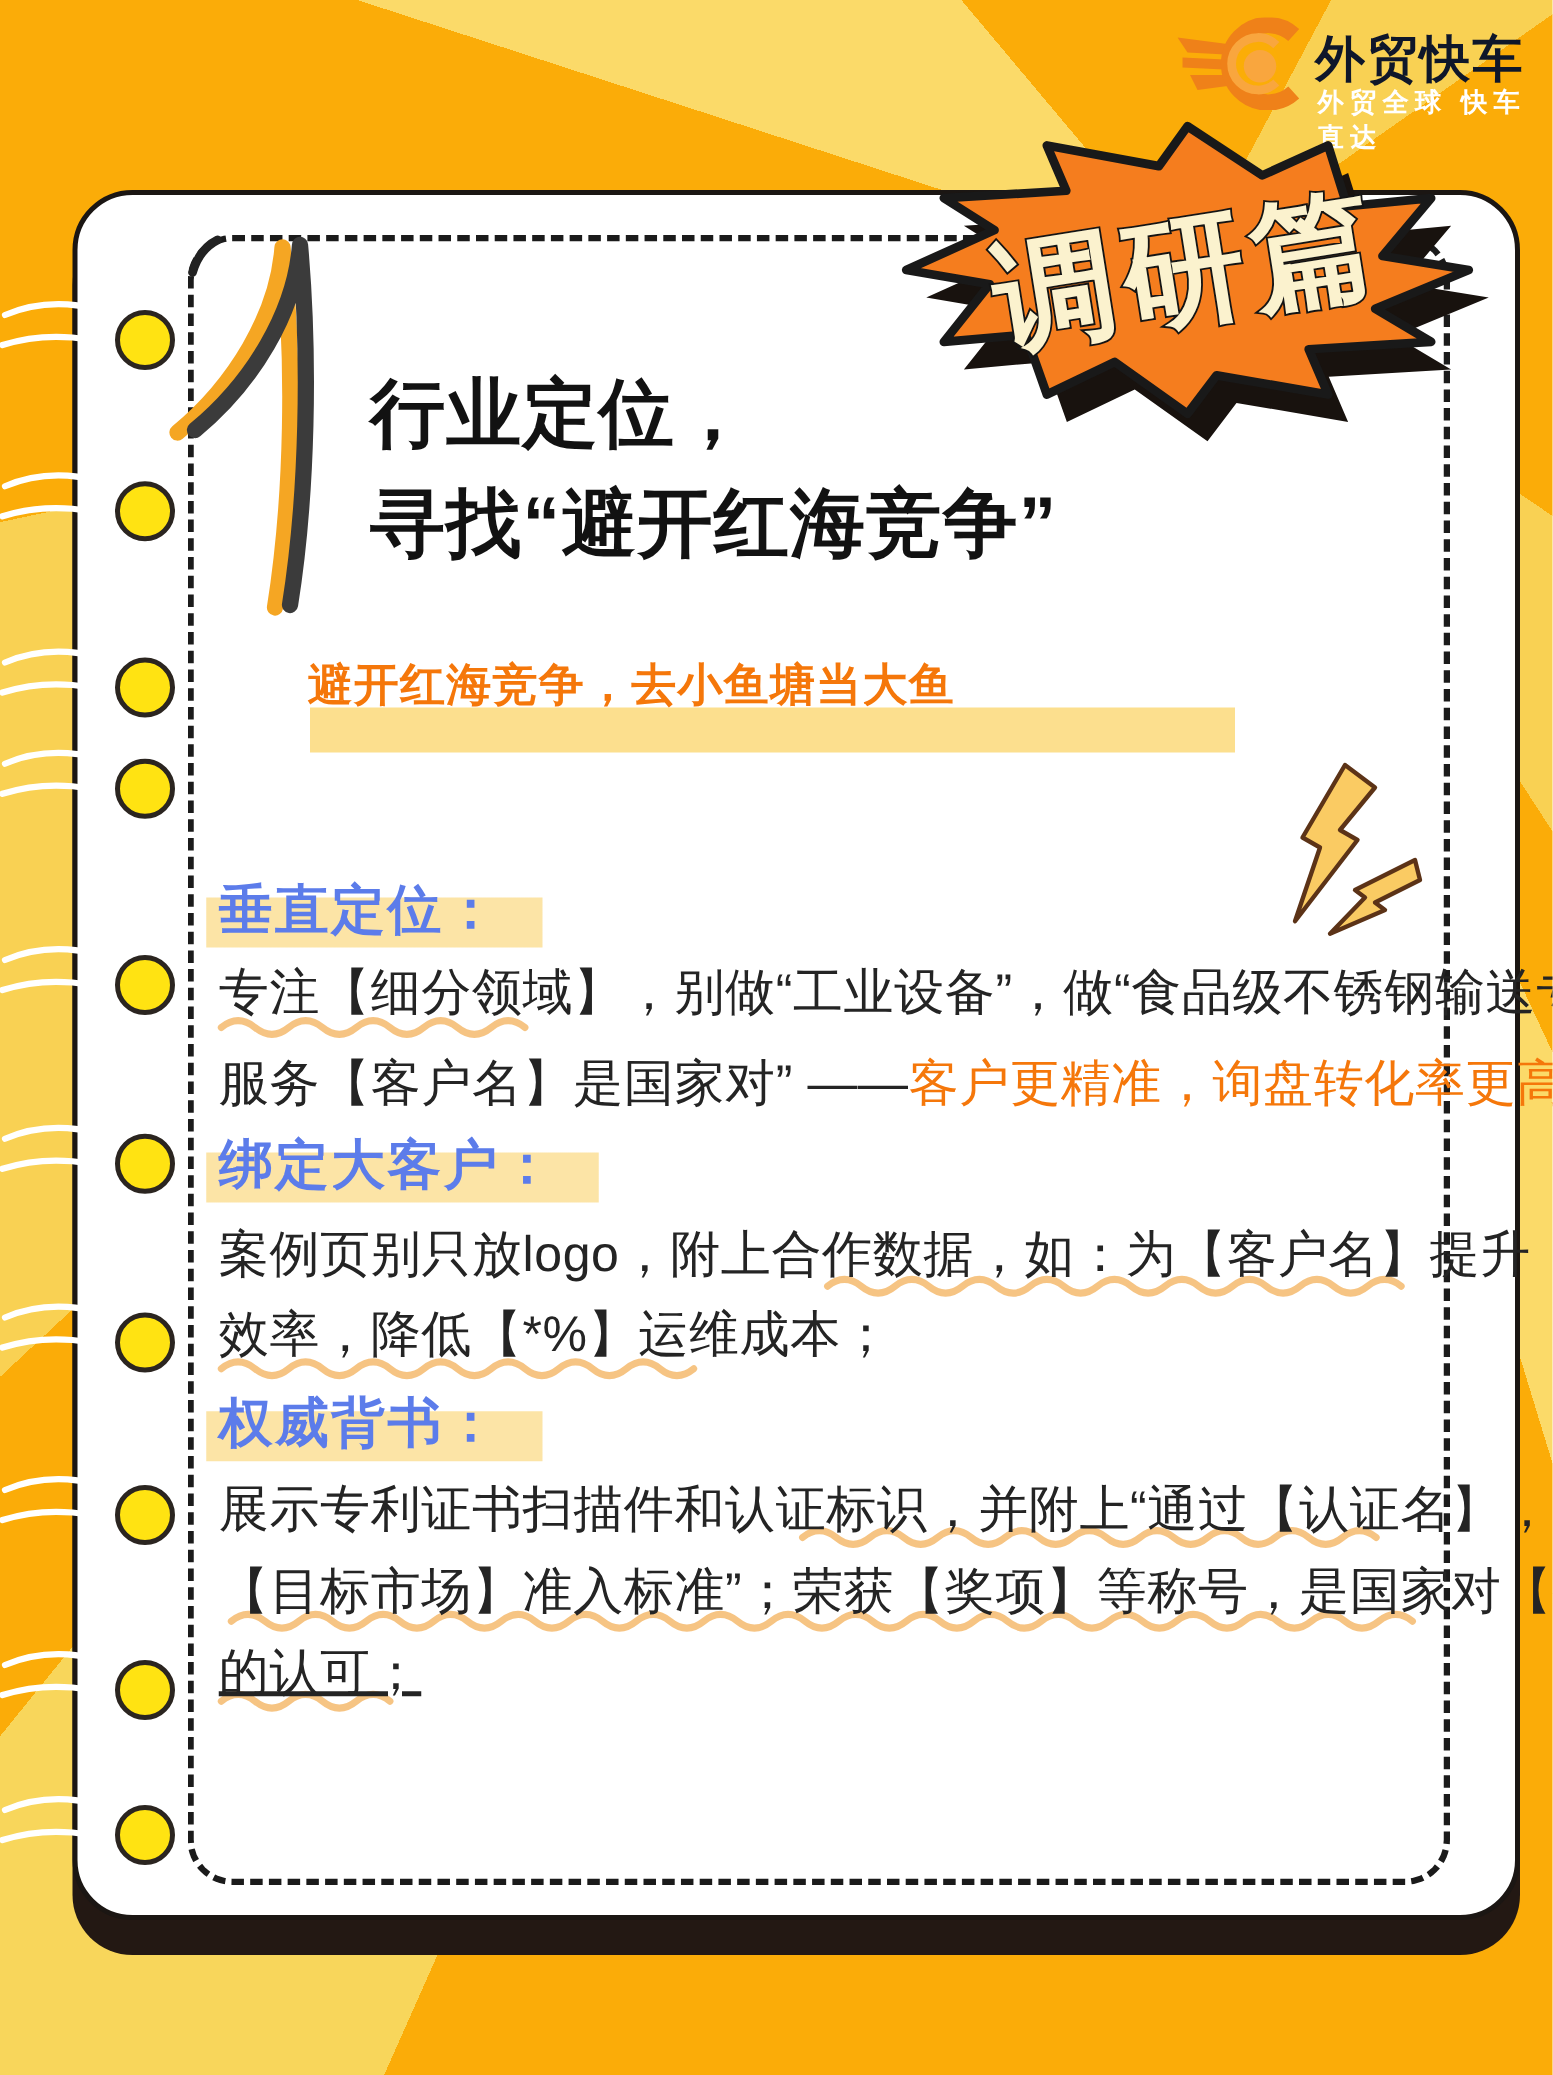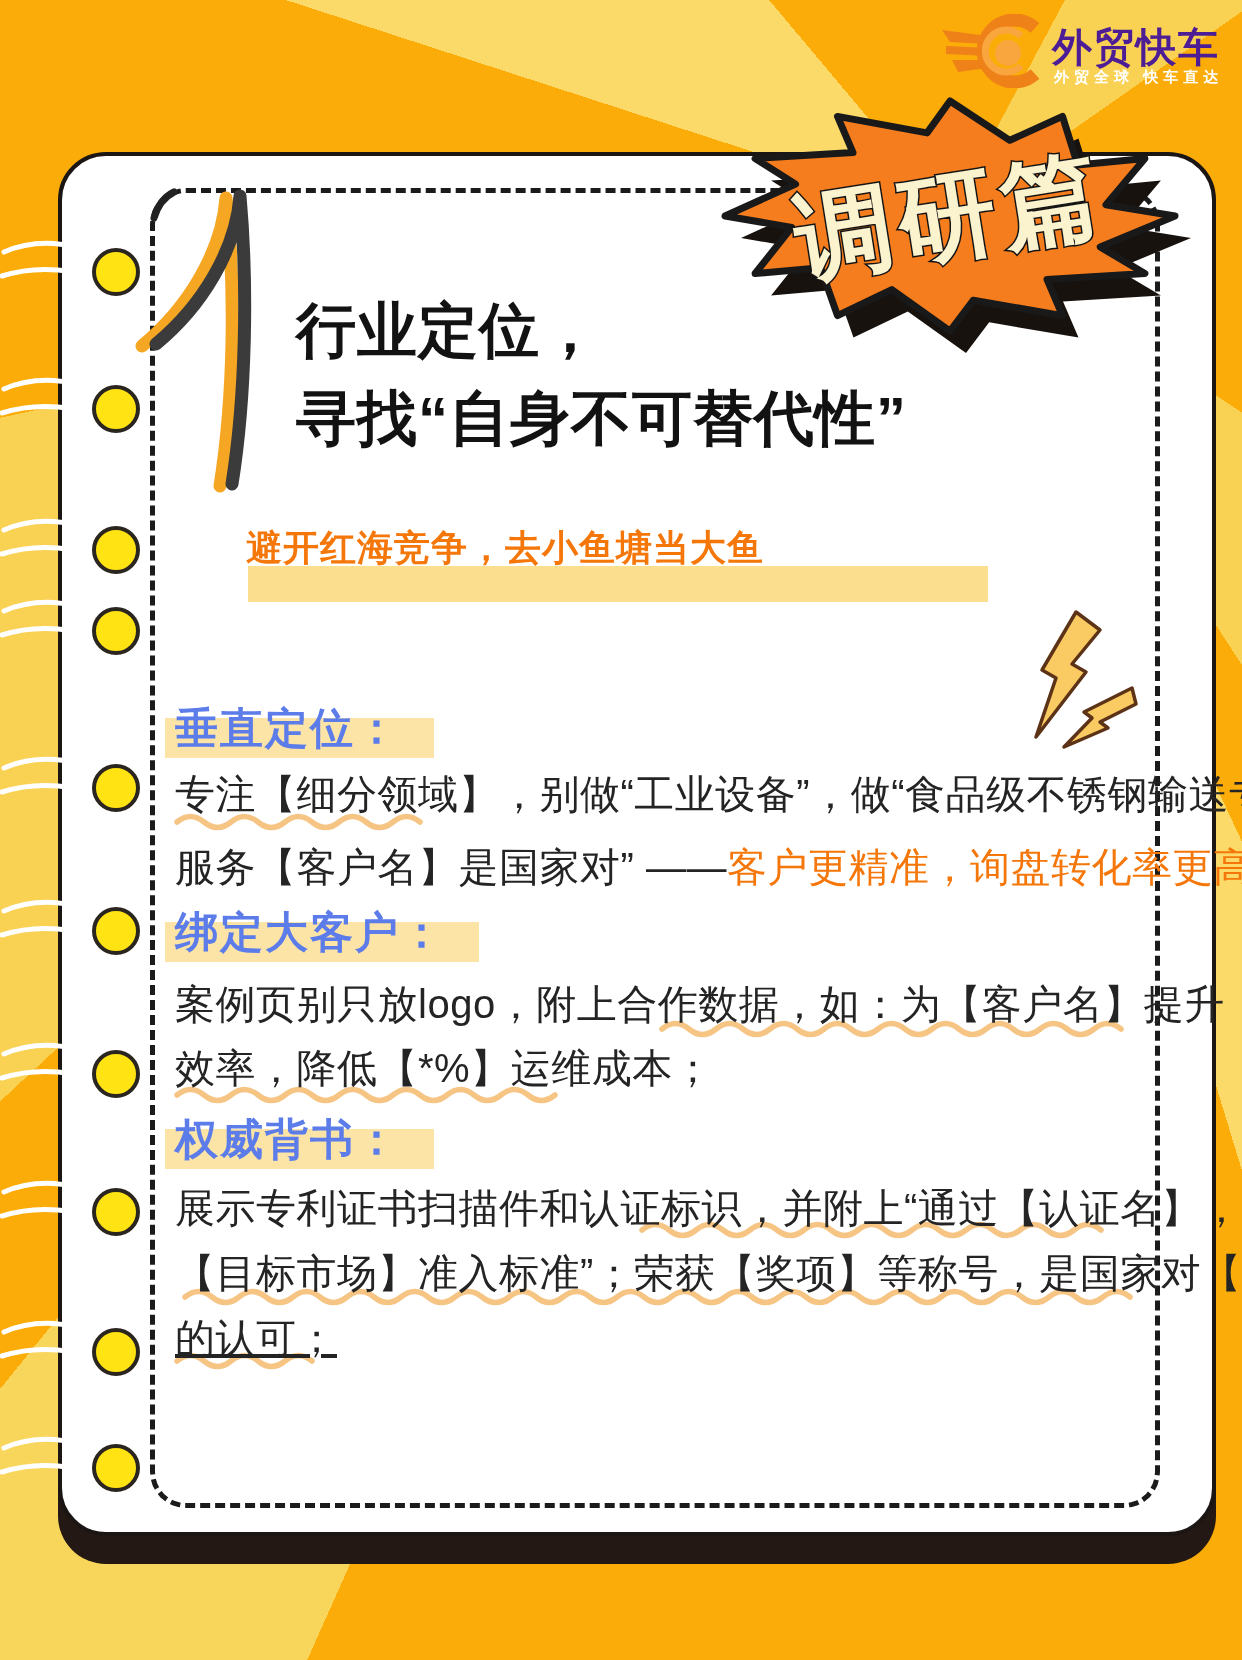--- a/index.html
+++ b/index.html
@@ -30,22 +30,22 @@
   }
 
   
   .dot{
     width:40px;height:40px;border-radius:50%;
     background:#FFE312;border:4px solid #2b2520;z-index:4;left:92px;
   }
   #binding-arcs{left:0;top:150px;z-index:3;pointer-events:none;}
 
   
-  .logo-name{left:1052px;top:20px;color:#4c1d95;font-size:40px;font-weight:900;letter-spacing:2px;z-index:2;}
-  .logo-tagline{left:1054px;top:68px;color:#ffffff;font-size:15px;font-weight:700;letter-spacing:5px;z-index:2;}
+  .logo-name{left:1052px;top:20px;color:#0f172a;font-size:40px;font-weight:900;letter-spacing:2px;z-index:2;}
+  .logo-tagline{left:1054px;top:68px;color:#ffffff;font-size:21px;font-weight:700;letter-spacing:5px;z-index:2;}
   #logo-icon{left:942px;top:14px;z-index:2;}
 
   
   #badge-svg{left:710px;top:88px;z-index:7;overflow:visible;}
 
   
   #number-svg{left:126px;top:166px;z-index:5;overflow:visible;}
   .sr{position:absolute;width:1px;height:1px;overflow:hidden;clip-path:inset(50%);}
 
   
@@ -151,21 +151,21 @@
 </svg>
 
 <svg id="number-svg" class="abs" width="170" height="335" viewBox="0 0 170 335">
   <path d="M16,180 C62,142 96,86 100,32 M100,32 C110,122 108,232 94,320" fill="none" stroke="#F5A623" stroke-width="13" stroke-linecap="round"></path>
   <path d="M30,178 C76,140 110,84 114,30 M114,30 C122,120 120,230 106,318" fill="none" stroke="#3B3B3B" stroke-width="13" stroke-linecap="round"></path>
   <path d="M28,52 C32,38 40,30 48,26" fill="none" stroke="#222222" stroke-width="7" stroke-linecap="round"></path>
 </svg>
 <span class="sr">1</span>
 
 <div class="abs title-line title-1">行业定位，</div>
-<div class="abs title-line title-2">寻找“自身不可替代性”</div>
+<div class="abs title-line title-2">寻找“避开红海竞争”</div>
 
 <div class="abs subtitle-bar"></div>
 <div class="abs subtitle">避开红海竞争，去小鱼塘当大鱼</div>
 
 <svg id="lightning-svg" class="abs" width="112" height="140" viewBox="0 0 112 140">
   <polygon points="44,2 68,20 40,54 54,62 4,127 24,68 10,60" fill="#FACB63" stroke="#5C3317" stroke-width="3.5" stroke-linejoin="round"></polygon>
   <polygon points="100,78 104,94 68,112 76,118 32,137 60,108 52,102" fill="#FACB63" stroke="#5C3317" stroke-width="3.5" stroke-linejoin="round"></polygon>
 </svg>
 
 <div class="abs sec-heading sec-h1">垂直定位：</div>

